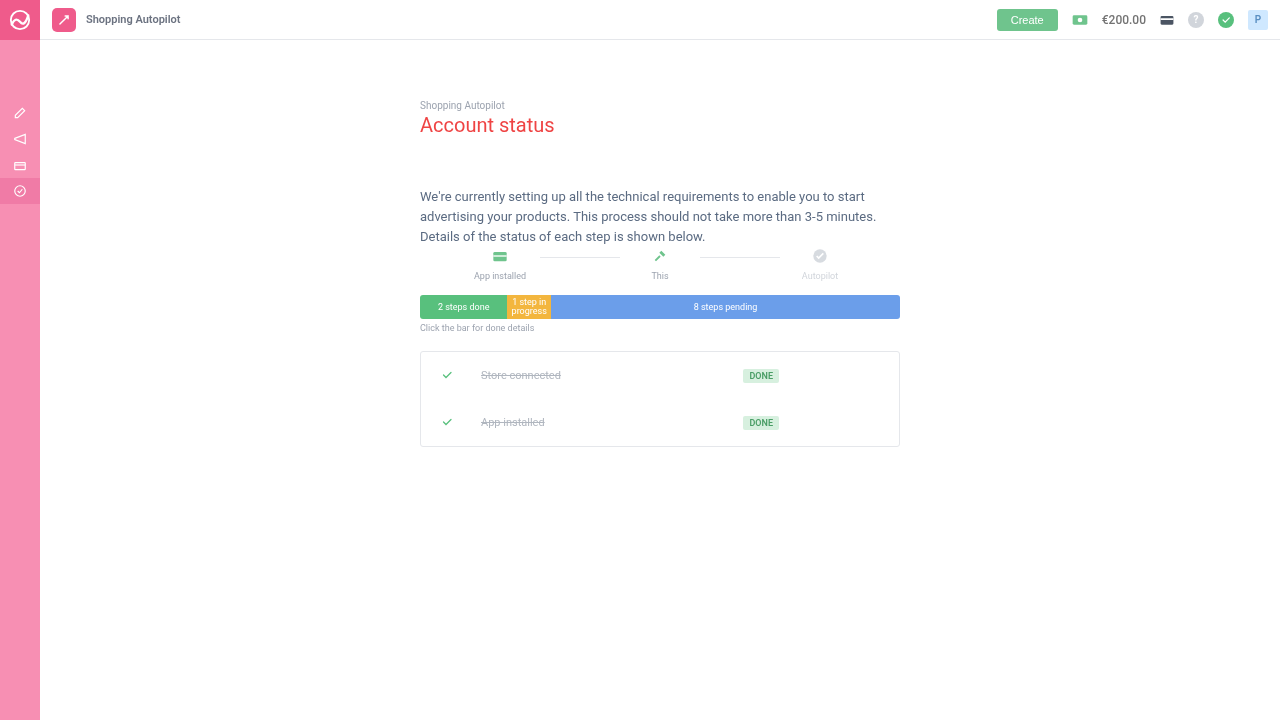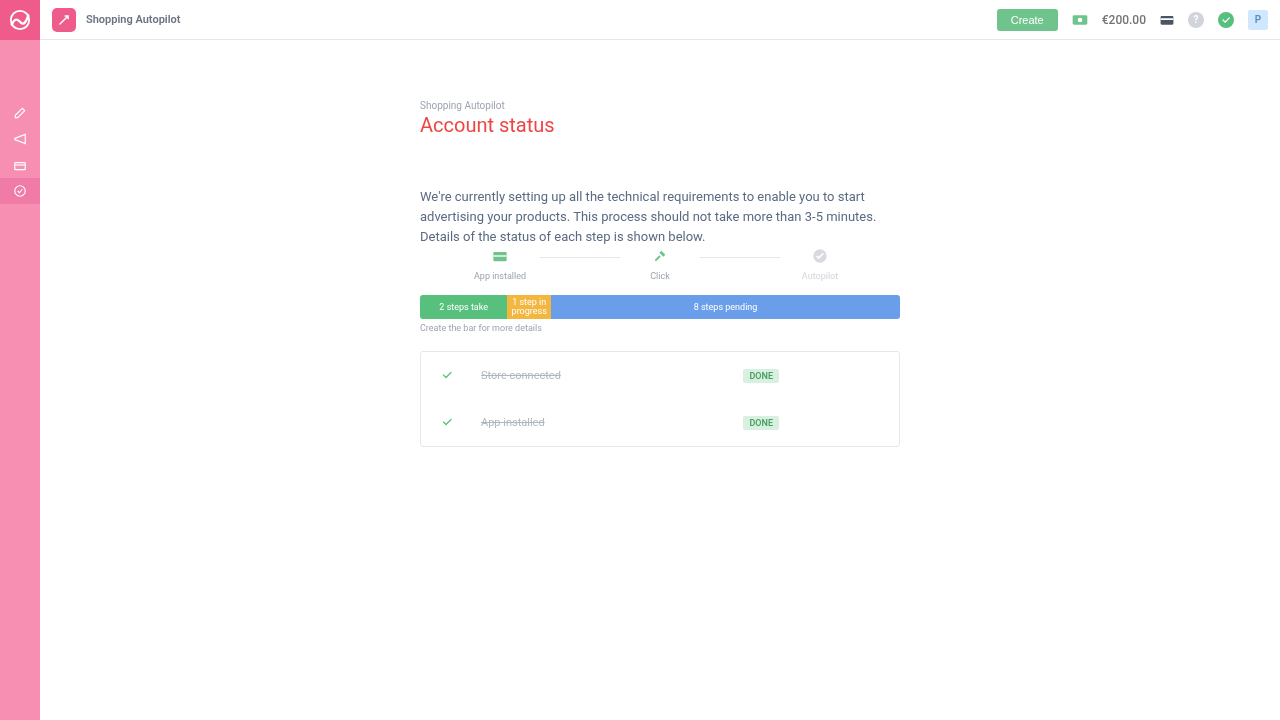--- a/index.html
+++ b/index.html
@@ -239,49 +239,49 @@
         </div>
         <div class="step-label">App installed</div>
       </div>
       <div class="step-line"></div>
       <div class="step-col">
         <div class="step-icon">
           <svg width="16" height="16" viewBox="0 0 24 24">
               <path d="M14 4l6 6-3 3-6-6 3-3zM11 11L4 18l2 2 7-7" fill="#6fc48d"></path>
             </svg>
         </div>
-        <div class="step-label">Click</div>
+        <div class="step-label">This</div>
       </div>
       <div class="step-line"></div>
       <div class="step-col">
         <div class="step-icon">
           <svg width="16" height="16" viewBox="0 0 24 24">
               <circle cx="12" cy="12" r="10" fill="#d7dbe0"></circle>
               <path d="M7 12l3 3 7-7" stroke="#fff" stroke-width="2.5" fill="none"></path>
             </svg>
         </div>
         <div class="step-label faded">Autopilot</div>
       </div>
     </div>
 
     <div class="progress-wrap">
       <div class="progress-bar">
         <div class="pb-done">
           <span>2</span>&nbsp;
-          <span>steps take</span>
+          <span>steps done</span>
         </div>
         <div class="pb-prog">
           <span><span>1</span>&nbsp;<span>step in progress</span></span>
         </div>
         <div class="pb-pend">
           <span>8</span>&nbsp;
           <span>steps pending</span>
         </div>
       </div>
-      <div class="progress-hint">Create the bar for more details</div>
+      <div class="progress-hint">Click the bar for done details</div>
     </div>
 
     <div class="steps-panel">
       <div class="step-item">
         <div class="step-check">
           <svg viewBox="0 0 24 24">
               <path d="M5 12l5 5L20 7" stroke="#58c07d" stroke-width="2.5" fill="none" stroke-linecap="round"></path>
             </svg>
         </div>
         <div class="step-name">Store connected</div>

